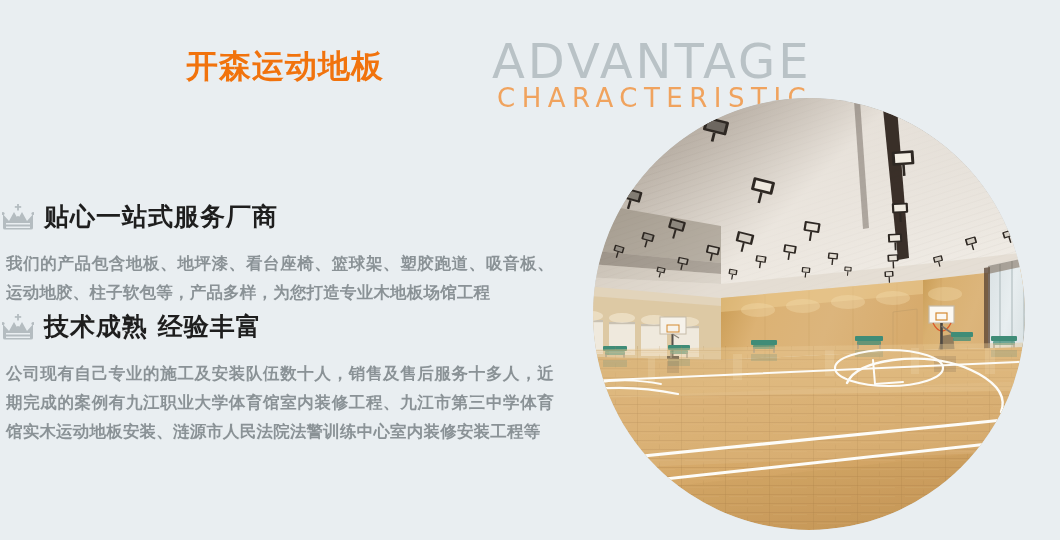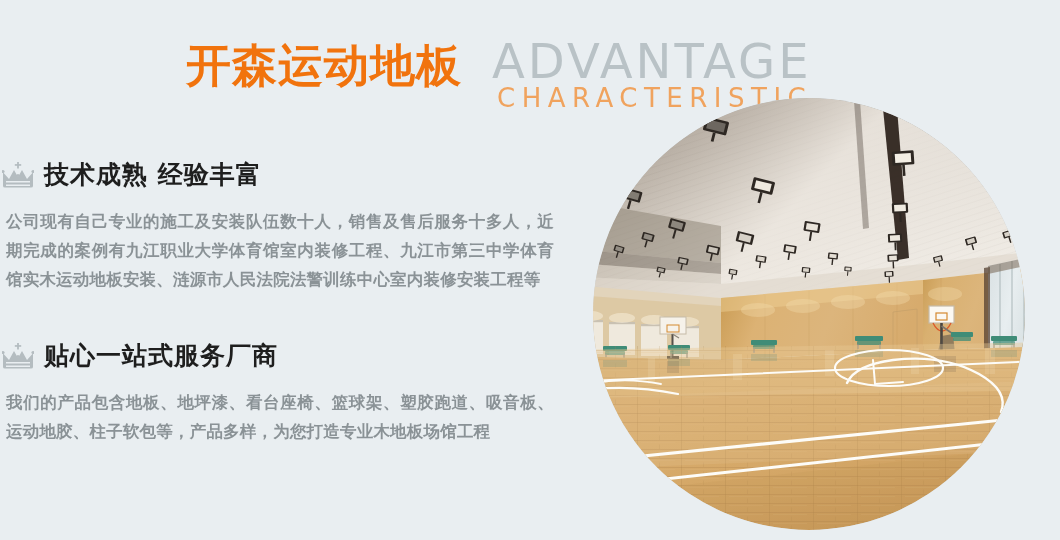--- a/index.html
+++ b/index.html
@@ -28,21 +28,21 @@
     position: absolute;
     left: 186px;
     top: 34px;
     width: 700px;
     height: 82px;
   }
   .title-cn {
     position: absolute;
     left: 0;
     top: 6px;
-    font-size: 45px;
+    font-size: 32px;
     font-weight: bold;
     color: #f1730d;
     letter-spacing: 1px;
     line-height: 52px;
     white-space: nowrap;
     font-family: "DejaVu Sans", "Liberation Sans", sans-serif;
   }
   .title-en-main {
     position: absolute;
     left: 306px;
@@ -140,60 +140,60 @@
 <div id="page">
 
   <div class="title-block">
     <div class="title-en-main">ADVANTAGE</div>
     <div class="title-cn">开森运动地板</div>
     <div class="title-en-sub">CHARACTERISTIC</div>
   </div>
 
   <div class="content">
 
+    <div class="section section-2">
+      <div class="heading-row">
+        <svg class="crown-icon" viewBox="0 0 64 54">
+          <g fill="#b4bcc0">
+            <rect x="30.2" y="0" width="3.6" height="13"></rect>
+            <rect x="25.6" y="4.2" width="12.8" height="3.4"></rect>
+            <path d="M2 20.5 L2 48 Q2 51 6 51 L58 51 Q62 51 62 48 L62 20.5 L50 34 L40 16 L32 30 L24 16 L14 34 Z"></path>
+            <circle cx="2" cy="19" r="3.2"></circle>
+            <circle cx="62" cy="19" r="3.2"></circle>
+            <circle cx="32" cy="27" r="3.2"></circle>
+          </g>
+          <g fill="#e9eef1">
+            <rect x="8" y="38" width="48" height="3"></rect>
+            <rect x="8" y="45" width="48" height="3"></rect>
+          </g>
+        </svg>
+        <div class="heading-text">贴心一站式服务厂商</div>
+      </div>
+      <div class="body-text">我们的产品包含地板、地坪漆、看台座椅、篮球架、塑胶跑道、吸音板、运动地胶、柱子软包等，产品多样，为您打造专业木地板场馆工程</div>
+    </div>
+
     <div class="section">
       <div class="heading-row">
         <svg class="crown-icon" viewBox="0 0 64 54">
           <g fill="#b4bcc0">
             <rect x="30.2" y="0" width="3.6" height="13"></rect>
             <rect x="25.6" y="4.2" width="12.8" height="3.4"></rect>
             <path d="M2 20.5 L2 48 Q2 51 6 51 L58 51 Q62 51 62 48 L62 20.5 L50 34 L40 16 L32 30 L24 16 L14 34 Z"></path>
             <circle cx="2" cy="19" r="3.2"></circle>
             <circle cx="62" cy="19" r="3.2"></circle>
             <circle cx="32" cy="27" r="3.2"></circle>
           </g>
           <g fill="#e9eef1">
             <rect x="8" y="38" width="48" height="3"></rect>
             <rect x="8" y="45" width="48" height="3"></rect>
           </g>
         </svg>
         <div class="heading-text">技术成熟 经验丰富</div>
       </div>
       <div class="body-text">公司现有自己专业的施工及安装队伍数十人，销售及售后服务十多人，近期完成的案例有九江职业大学体育馆室内装修工程、九江市第三中学体育馆实木运动地板安装、涟源市人民法院法警训练中心室内装修安装工程等</div>
-    </div>
-
-    <div class="section section-2">
-      <div class="heading-row">
-        <svg class="crown-icon" viewBox="0 0 64 54">
-          <g fill="#b4bcc0">
-            <rect x="30.2" y="0" width="3.6" height="13"></rect>
-            <rect x="25.6" y="4.2" width="12.8" height="3.4"></rect>
-            <path d="M2 20.5 L2 48 Q2 51 6 51 L58 51 Q62 51 62 48 L62 20.5 L50 34 L40 16 L32 30 L24 16 L14 34 Z"></path>
-            <circle cx="2" cy="19" r="3.2"></circle>
-            <circle cx="62" cy="19" r="3.2"></circle>
-            <circle cx="32" cy="27" r="3.2"></circle>
-          </g>
-          <g fill="#e9eef1">
-            <rect x="8" y="38" width="48" height="3"></rect>
-            <rect x="8" y="45" width="48" height="3"></rect>
-          </g>
-        </svg>
-        <div class="heading-text">贴心一站式服务厂商</div>
-      </div>
-      <div class="body-text">我们的产品包含地板、地坪漆、看台座椅、篮球架、塑胶跑道、吸音板、运动地胶、柱子软包等，产品多样，为您打造专业木地板场馆工程</div>
     </div>
 
   </div>
 
   <div class="photo-circle">
     <div class="photo-inner">
       <svg class="photo-svg" viewBox="0 0 432 432" preserveAspectRatio="none">
         <defs>
           <linearGradient id="ceilGrad" x1="0" y1="0" x2="0.35" y2="1">
             <stop offset="0%" stop-color="#8d8175"></stop>

